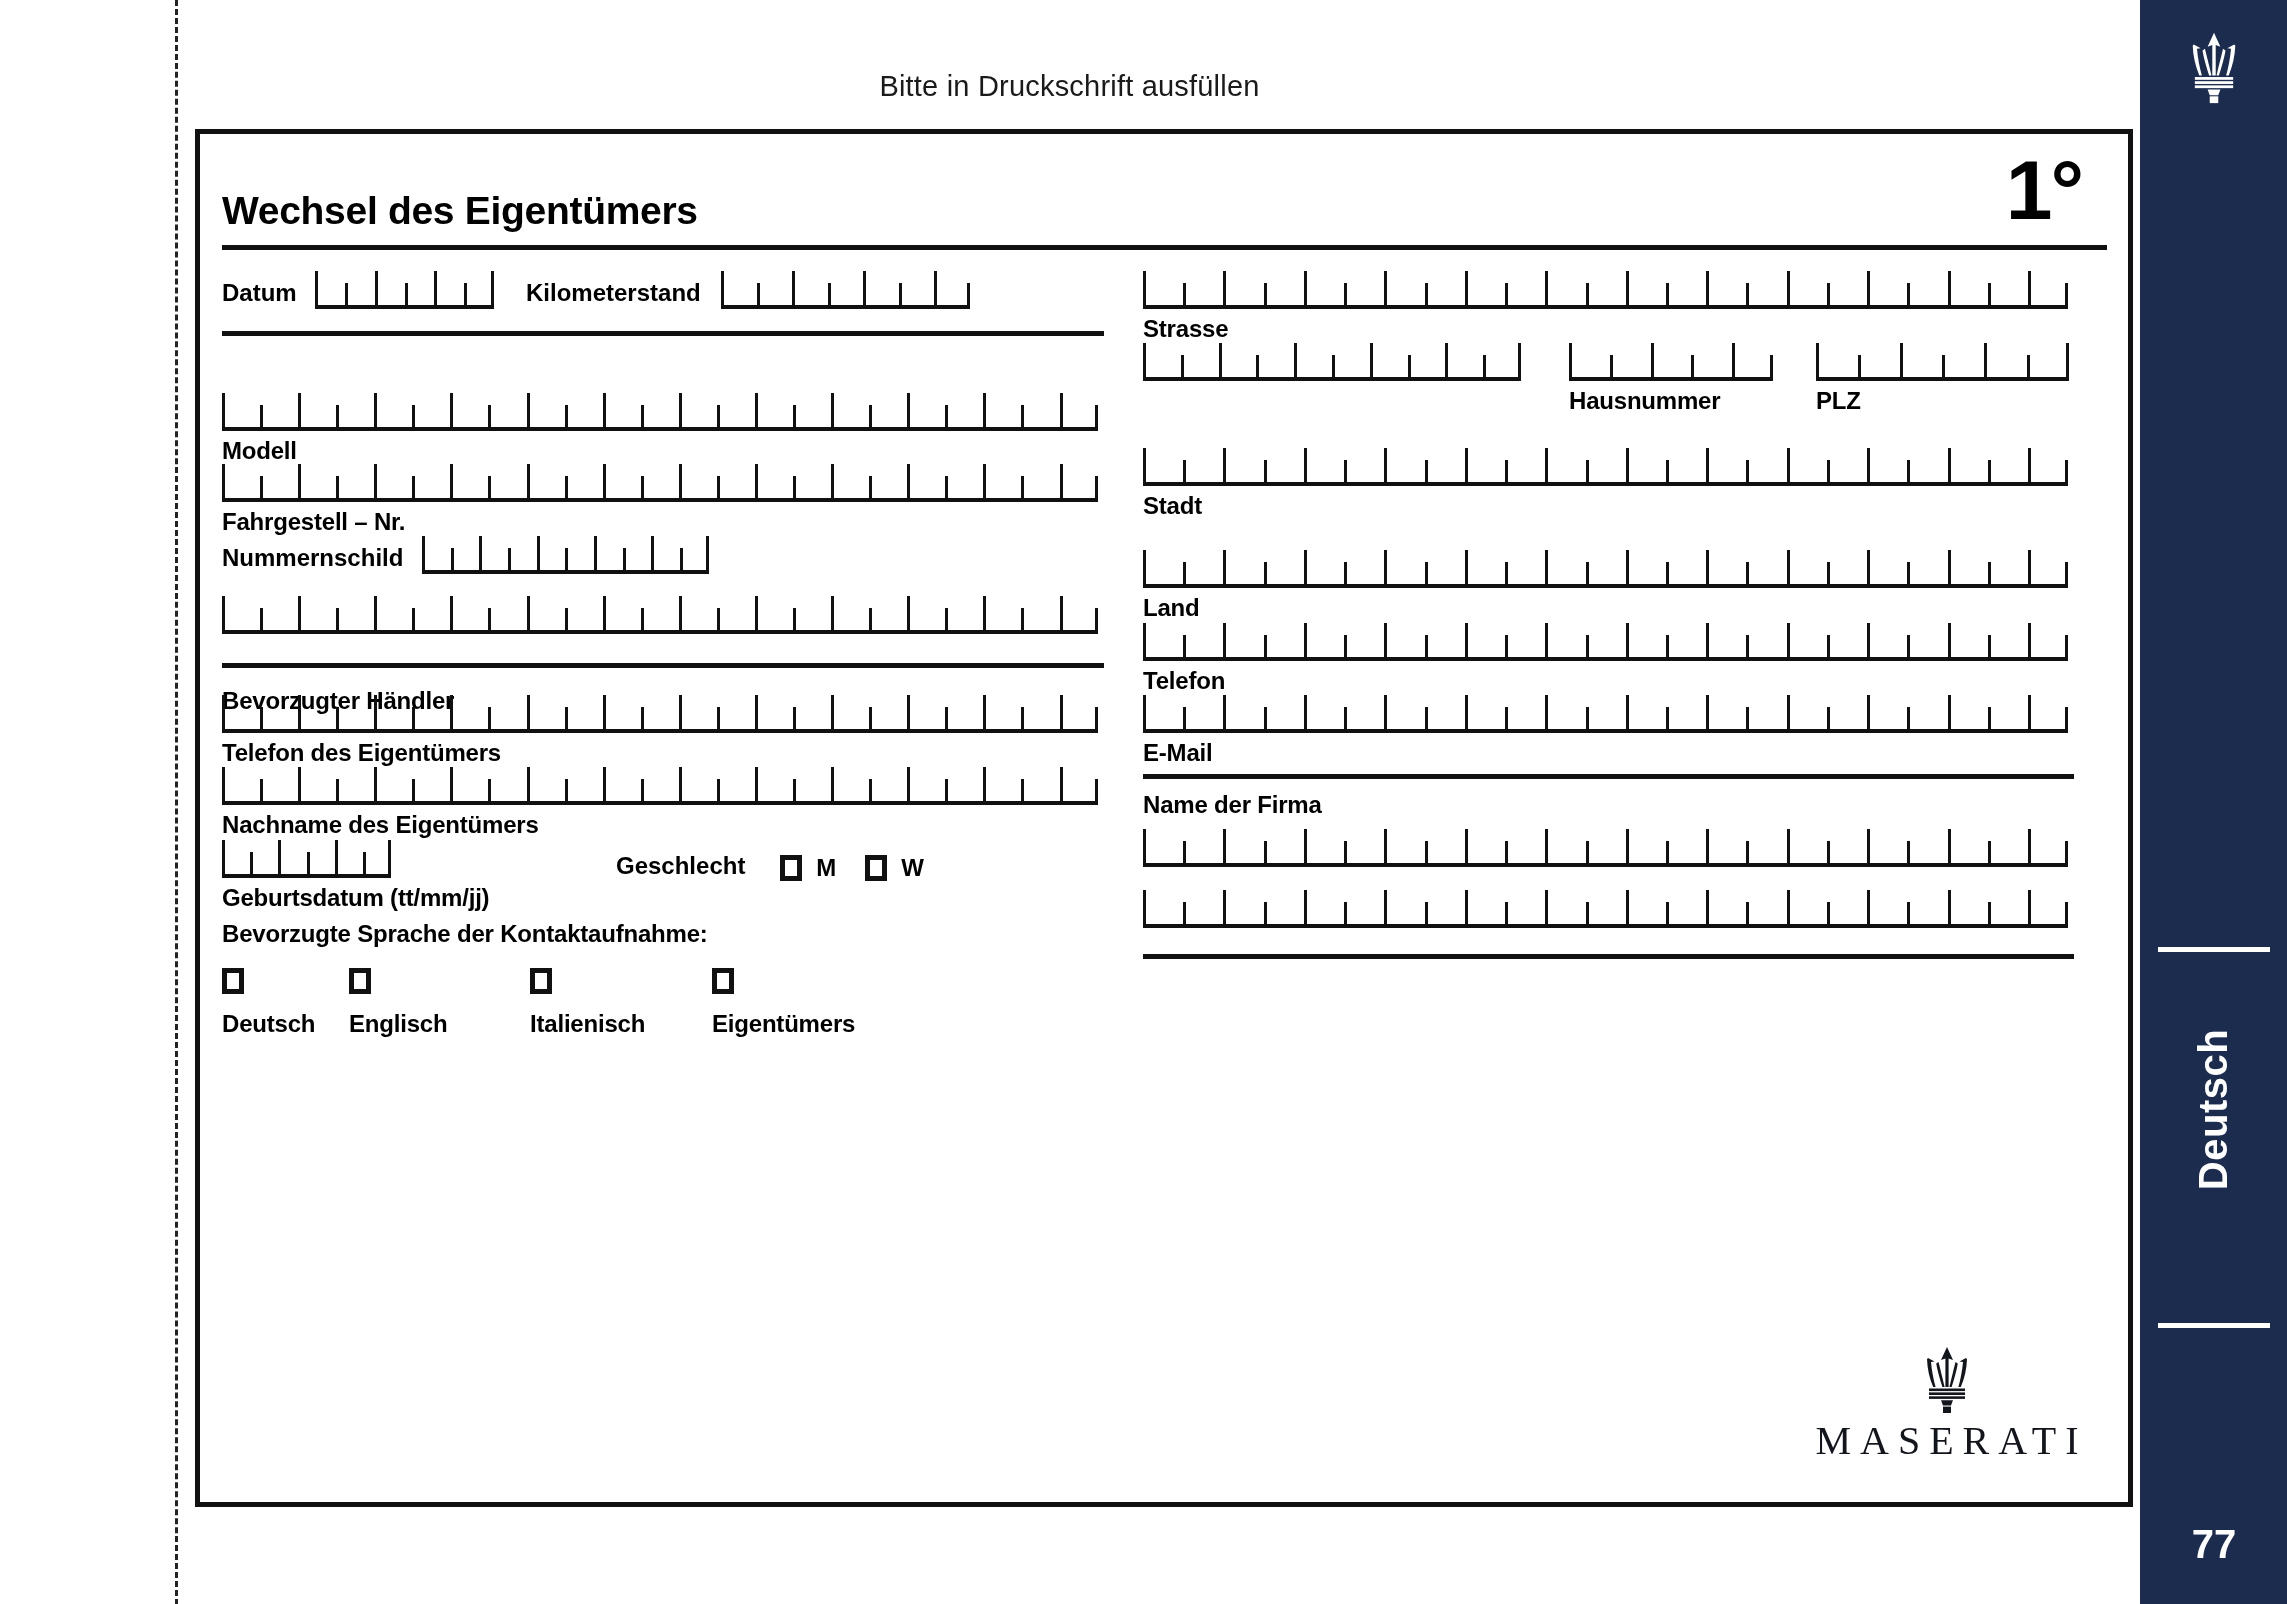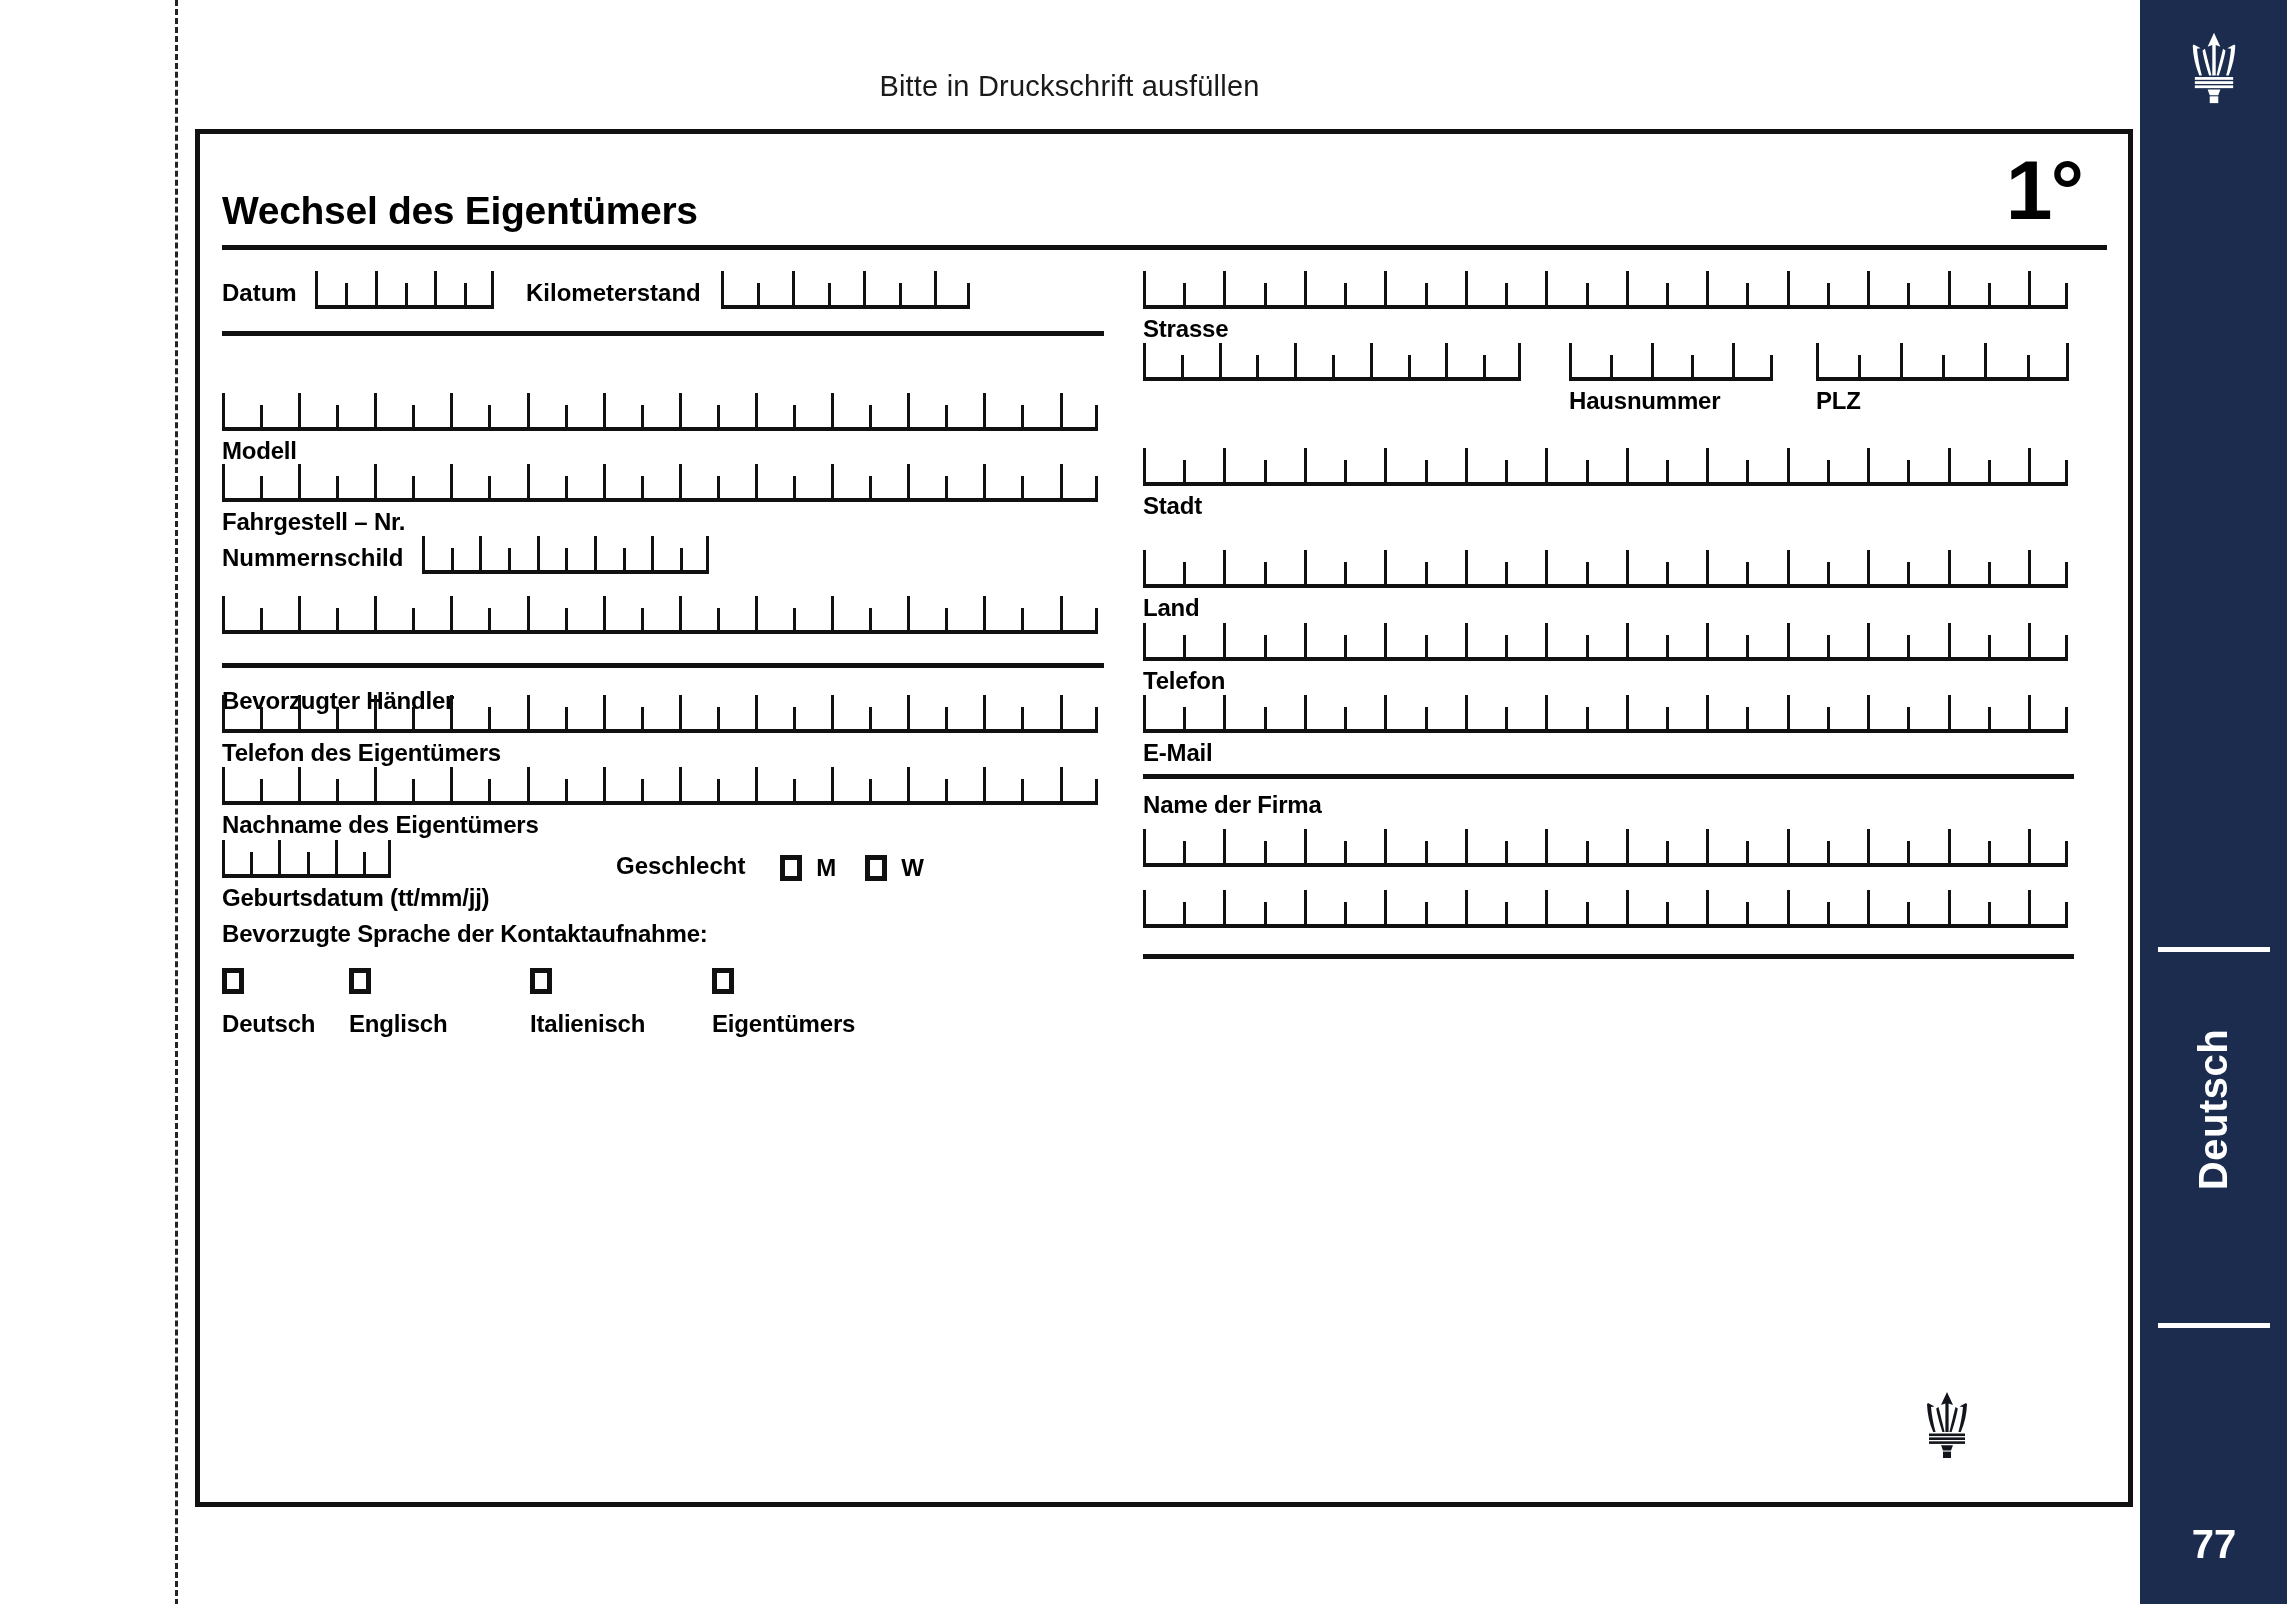--- a/index.html
+++ b/index.html
@@ -345,20 +345,21 @@
 
             <rect x="13" y="43.5" width="36" height="2.6"></rect>
             <rect x="13" y="47.4" width="36" height="2.6"></rect>
             <rect x="13" y="51.3" width="36" height="2.6"></rect>
 
             <path d="M25 55.2 L37 55.2 L35 60.5 L27 60.5 Z"></path>
             <rect x="27" y="61.6" width="8" height="6.4"></rect>
           </g>
         </svg>
       </span>
+      <div id="maserati-wordmark">MASERATI</div>
     </div>
 
   </div>
 </div>
 
 <div id="sidebar">
 
   <div id="sidebar-trident">
     <svg width="66" height="76" viewBox="0 0 62 70" aria-hidden="true">
       <g fill="#ffffff">

